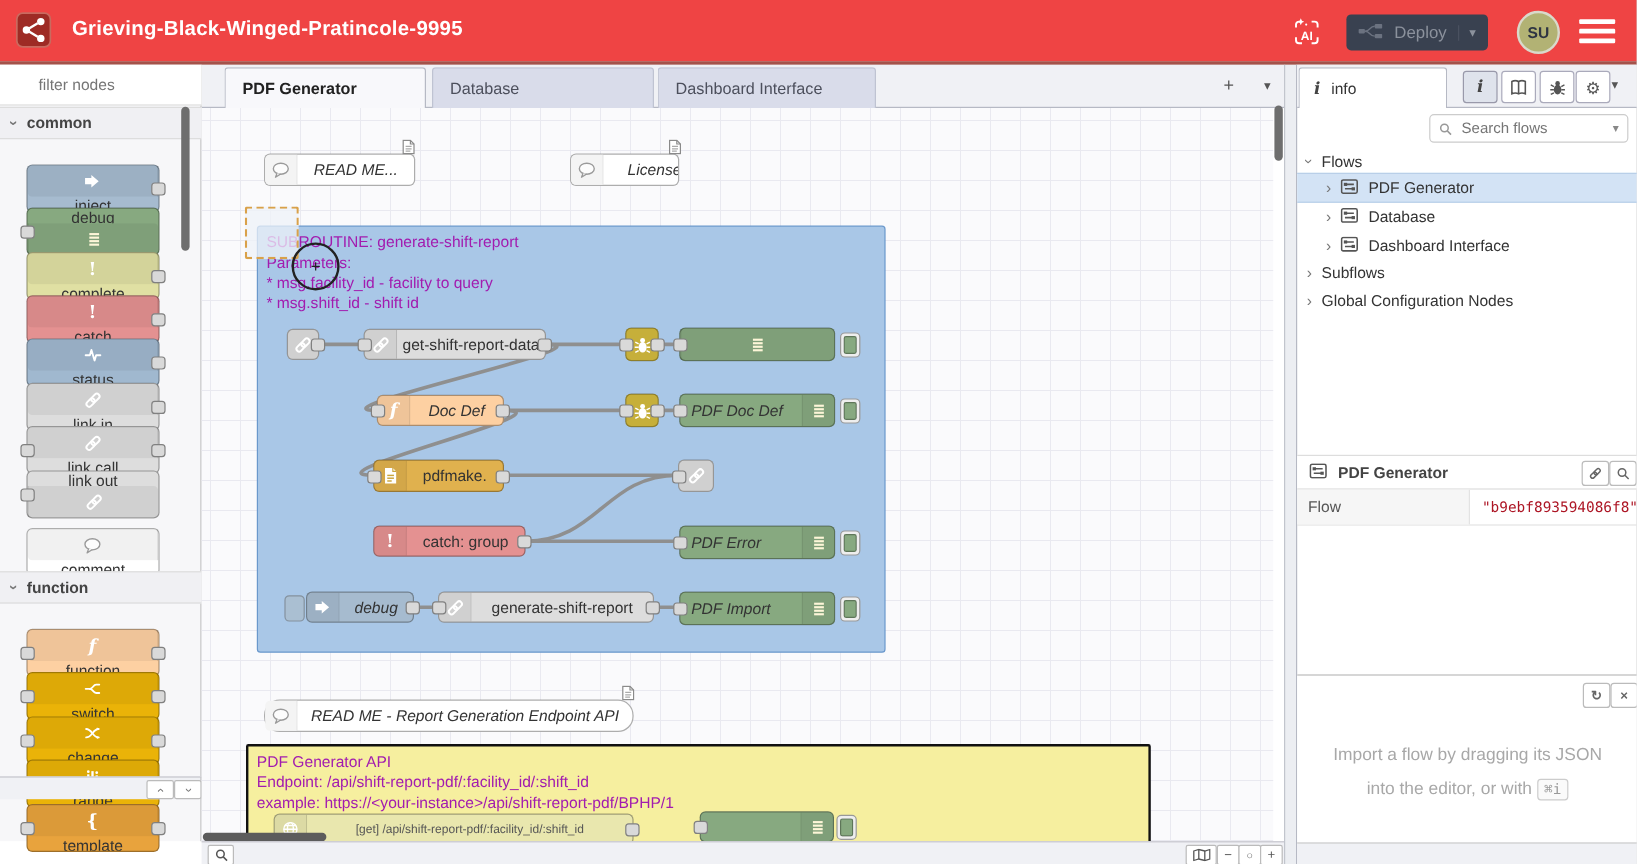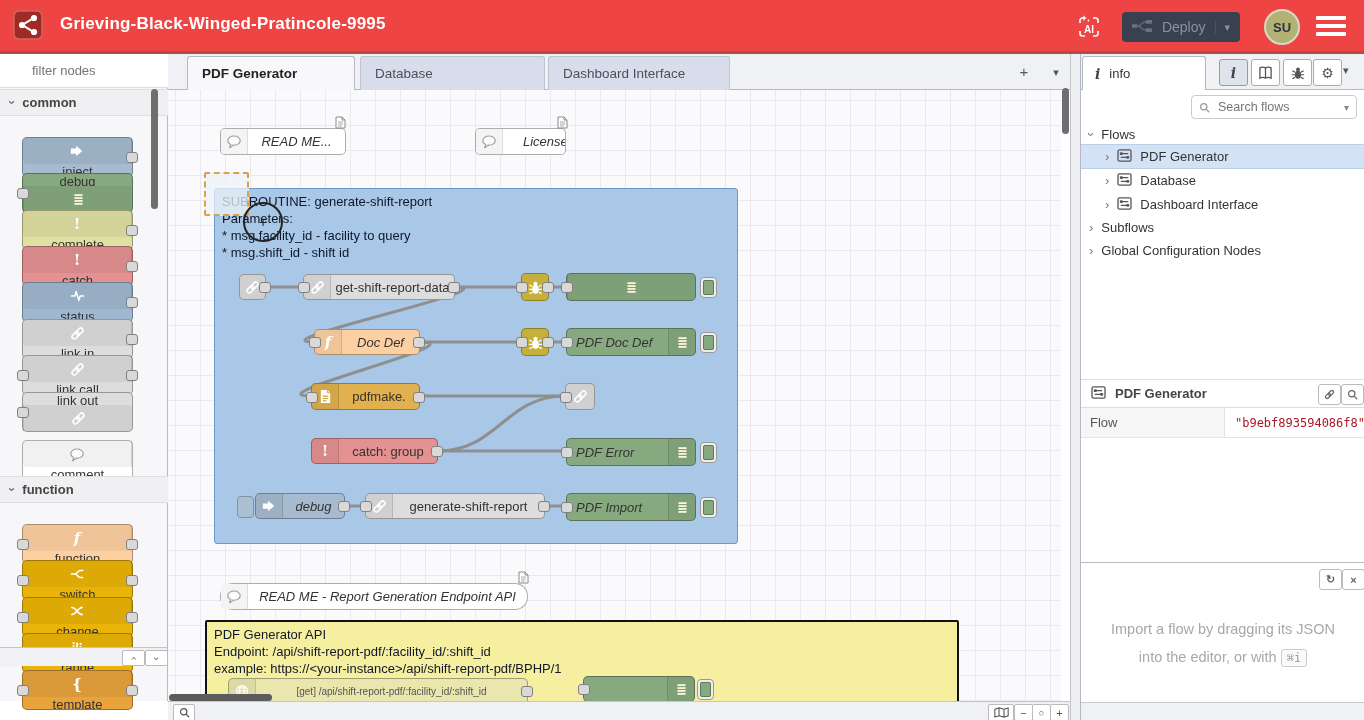--- a/index.html
+++ b/index.html
@@ -62,21 +62,21 @@
   
   #canvas{left:168px;top:90px;width:893px;height:611px;overflow:hidden;background:#fafafc;
           background-image:linear-gradient(#e9e9f0 1px,transparent 1px),linear-gradient(90deg,#e9e9f0 1px,transparent 1px);
           background-size:25px 25px;background-position:7px 10px;}
   #wires{position:absolute;left:0;top:0;}
   #wires path{stroke:#8f8f8f;stroke-width:3;fill:none;stroke-linecap:round;}
   .group-blue{position:absolute;left:46px;top:98px;width:522px;height:354px;background:#a9c7e7;
               border:1px solid #6a98cc;border-radius:3px;}
   .group-yellow{position:absolute;left:37px;top:530px;width:750px;height:110px;background:#f6ef9f;
               border:2px solid #111;border-radius:2px;}
-  .glabel{position:absolute;left:7px;top:4px;color:#0f172a;font-size:13px;line-height:17px;white-space:nowrap;}
+  .glabel{position:absolute;left:7px;top:4px;color:#a21caf;font-size:13px;line-height:17px;white-space:nowrap;}
   .ccomment{background:#fff;}
   .ccomment .nicon{background:#f4f4f4;border-right:1px solid #ddd;}
   .badge{position:absolute;}
   .dbg-toggle{position:absolute;width:15px;height:19px;background:#eee;border:1px solid #999;border-radius:4px;}
   .dbg-toggle::after{content:"";position:absolute;inset:2px;background:#87a980;border:1px solid rgba(0,0,0,.3);border-radius:2px;}
   .inj-btn{position:absolute;width:15px;height:20px;background:#aabfd2;border:1px solid #84919e;border-radius:4px;}
   #sel-box{left:36px;top:82px;width:45px;height:44px;border:2px dashed #d9a14a;background:rgba(238,242,248,.75);border-radius:2px;}
   #cursor-ring{left:75px;top:112px;width:40px;height:40px;border:2px solid #222;border-radius:50%;
                display:flex;align-items:center;justify-content:center;color:#222;font-size:14px;background:transparent;}
   .tinytext{font-size:10px;color:#555;}

